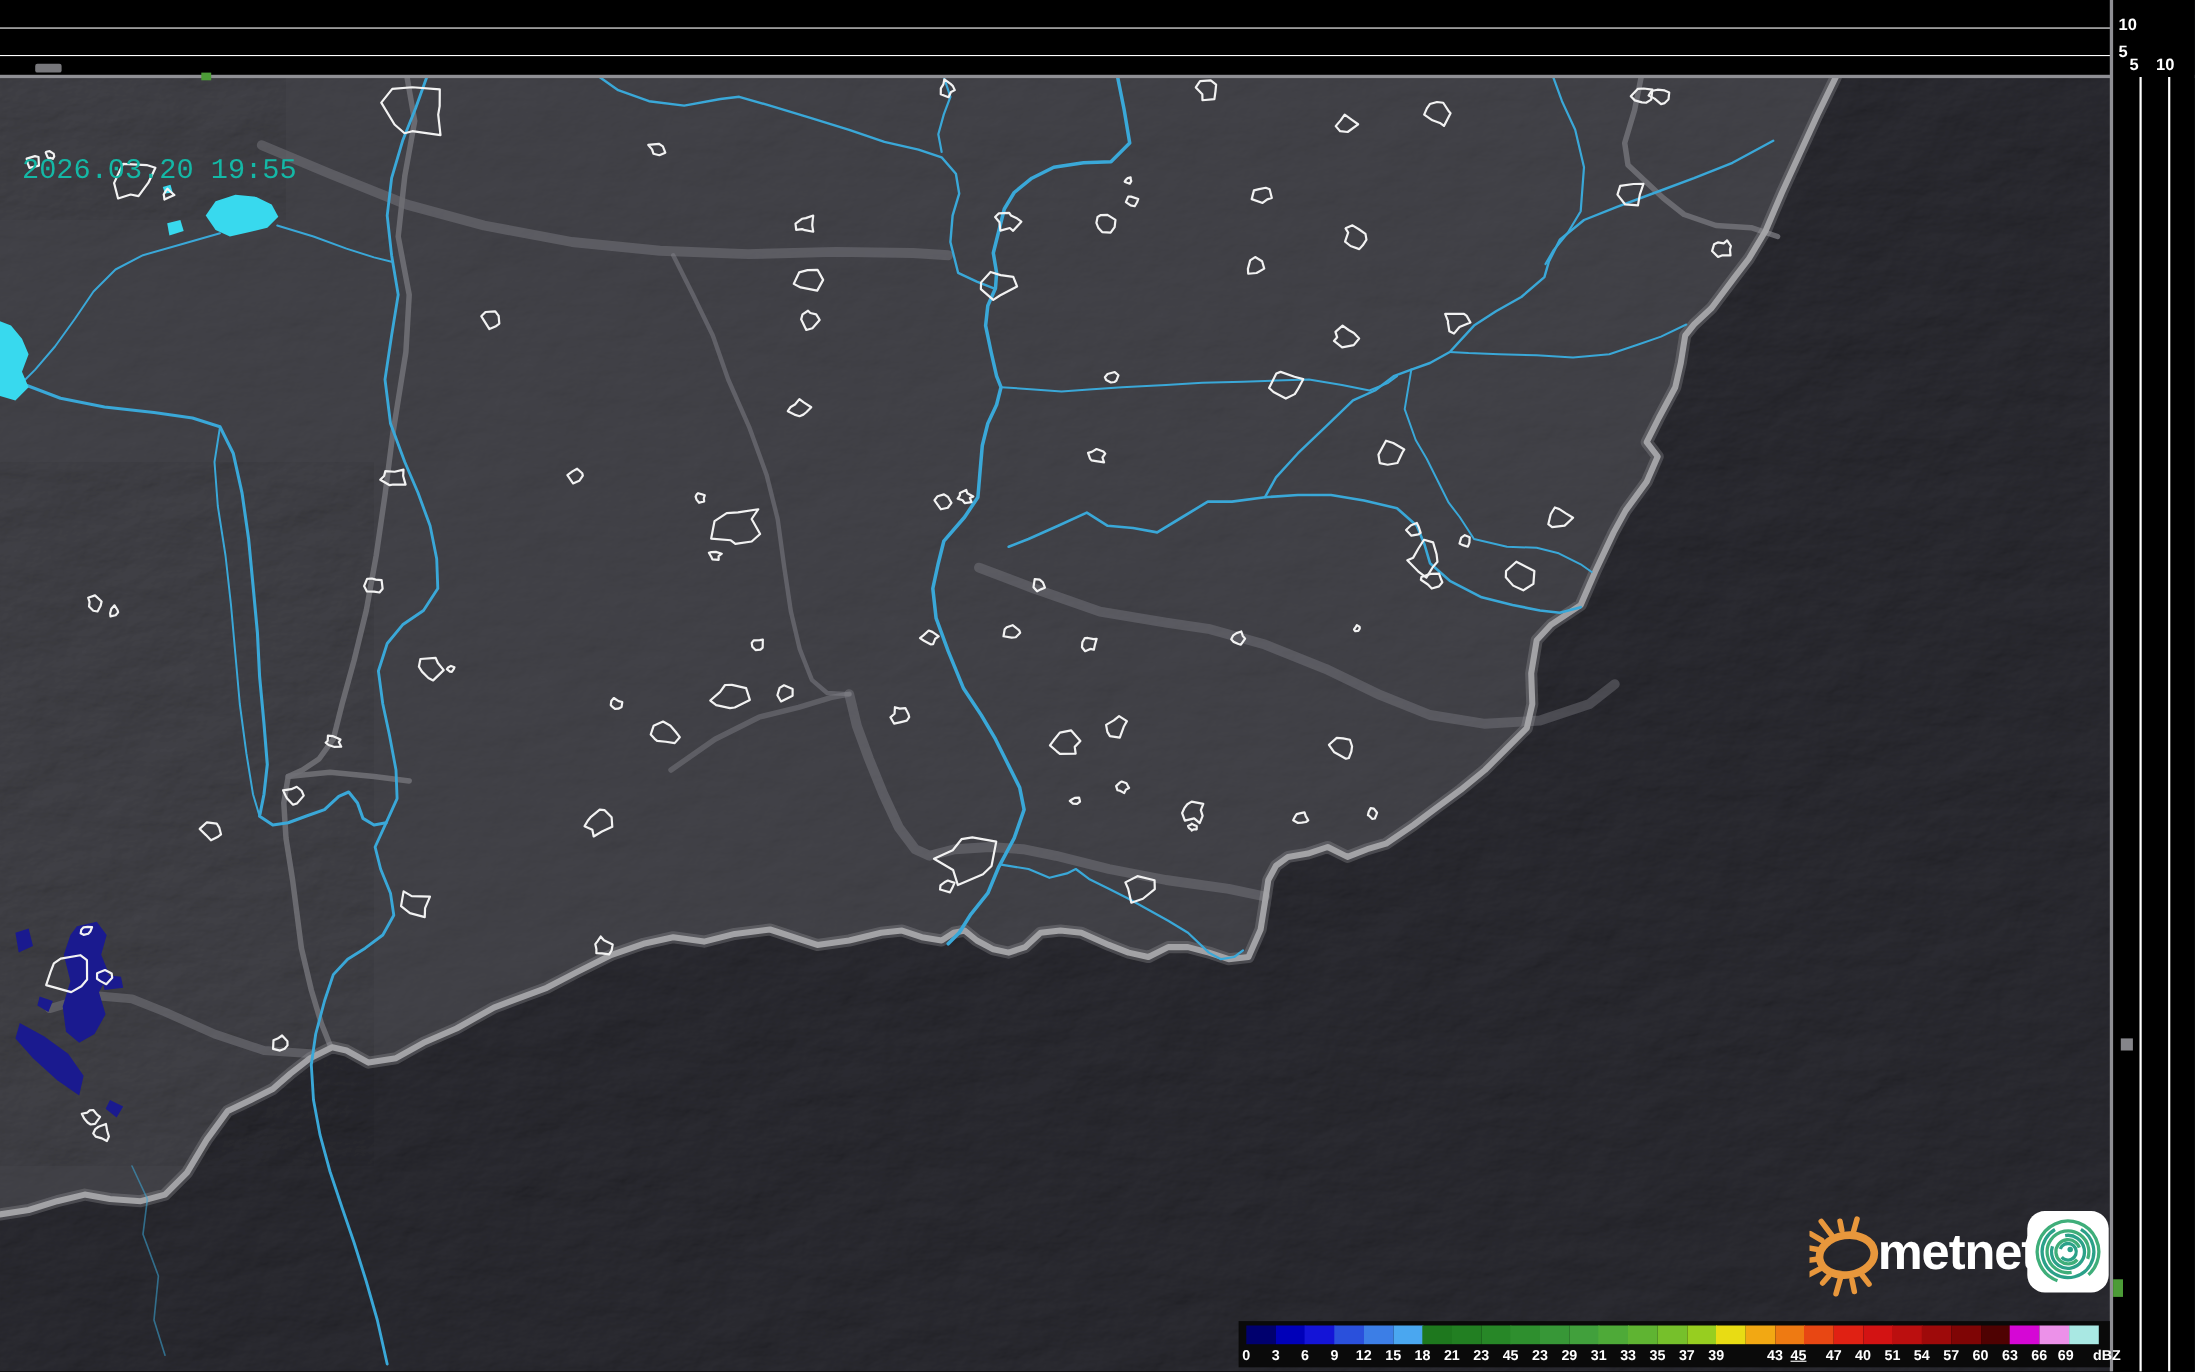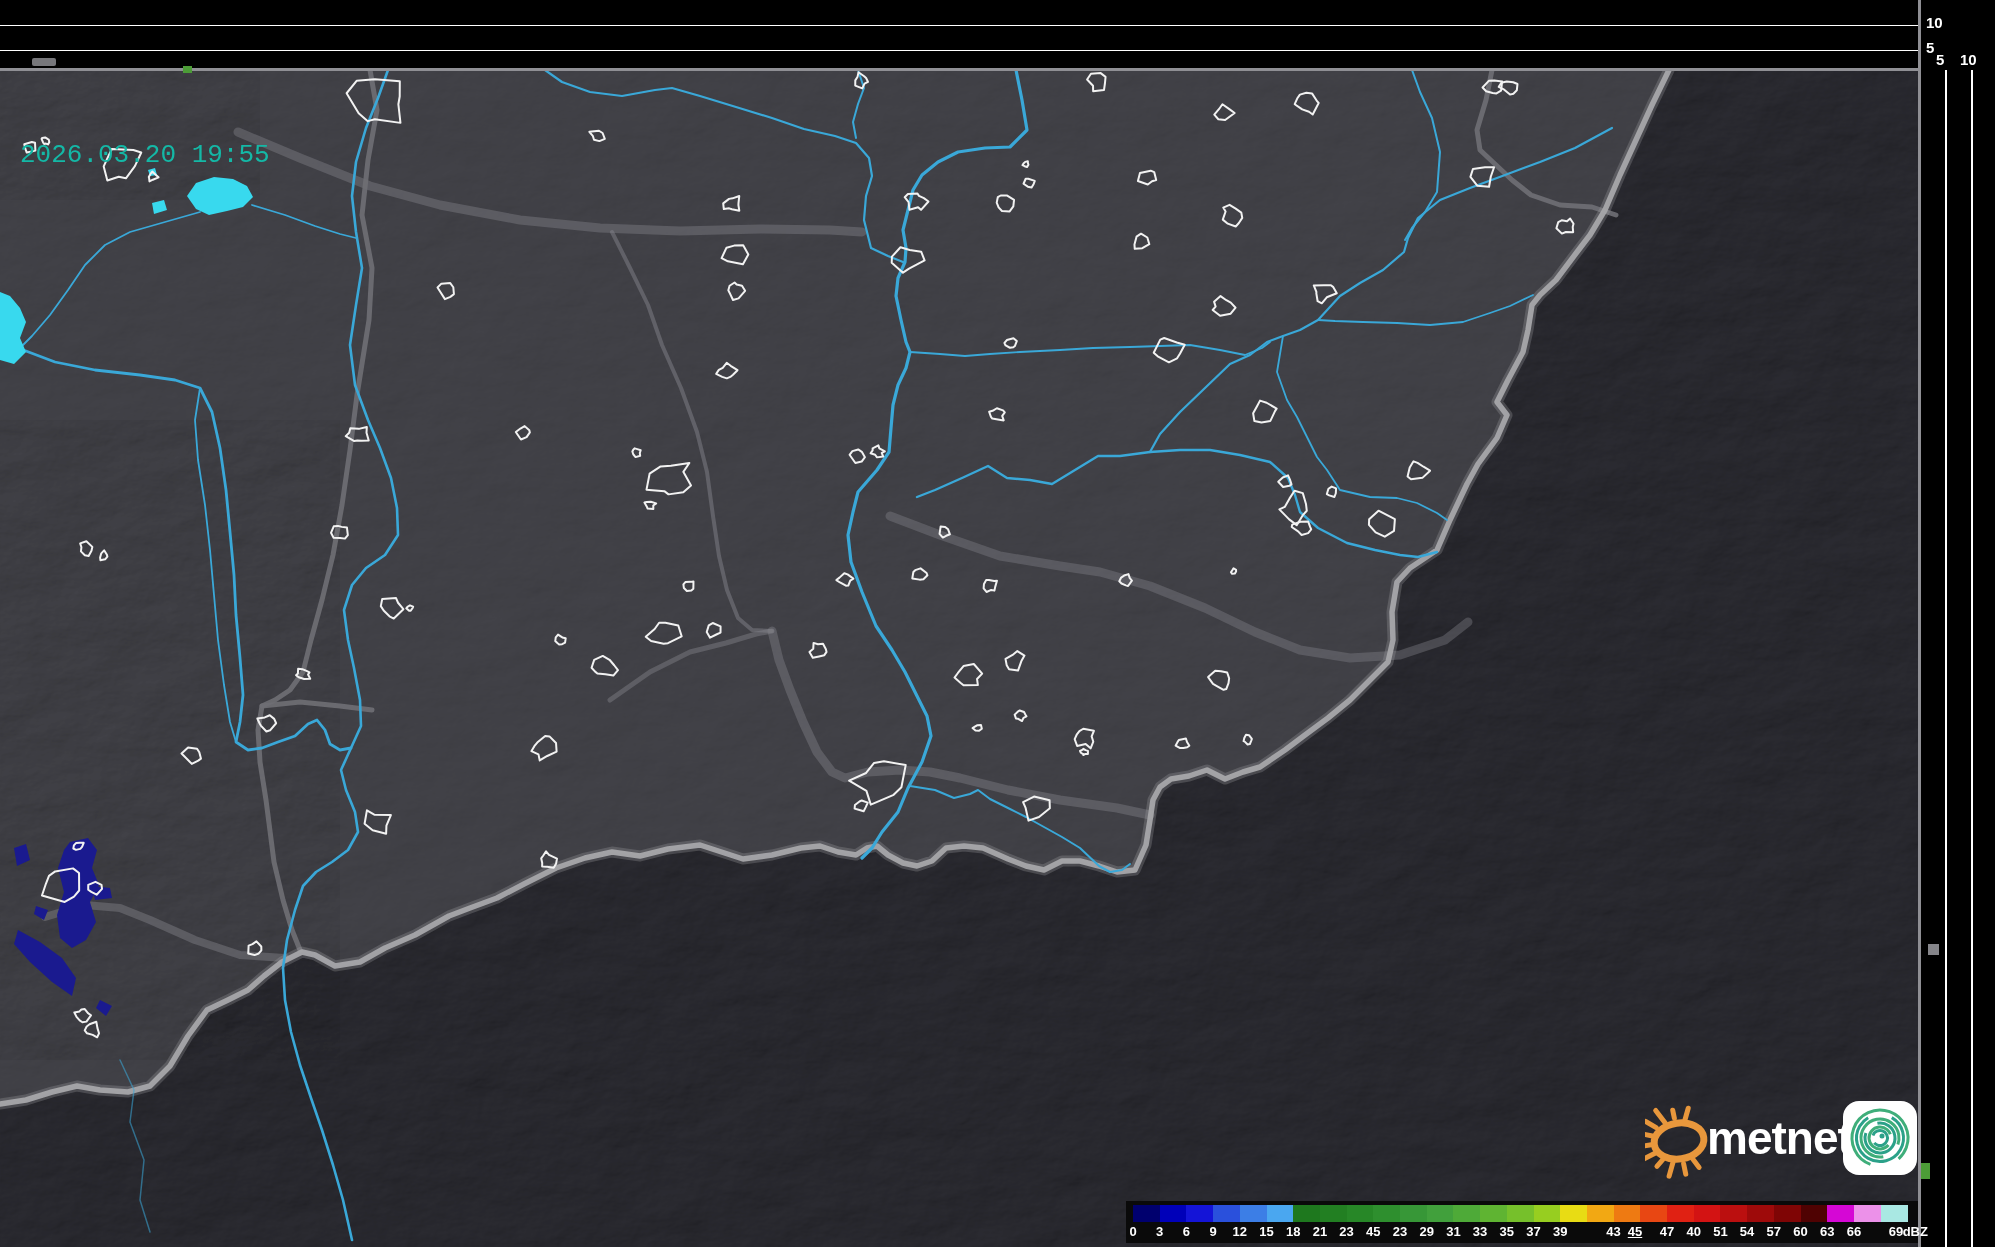--- a/index.html
+++ b/index.html
@@ -260,21 +260,21 @@
       <div class="cb-label" style="left: 621.1px;">54</div>
       <div class="cb-cell" style="left: 647.8px; width: 27.2px; background: rgb(127, 5, 5);"></div>
       <div class="cb-label" style="left: 647.8px;">57</div>
       <div class="cb-cell" style="left: 674.5px; width: 27.2px; background: rgb(79, 2, 2);"></div>
       <div class="cb-label" style="left: 674.5px;">60</div>
       <div class="cb-cell" style="left: 701.2px; width: 27.2px; background: rgb(213, 7, 213);"></div>
       <div class="cb-label" style="left: 701.2px;">63</div>
       <div class="cb-cell" style="left: 727.9px; width: 27.2px; background: rgb(236, 145, 233);"></div>
       <div class="cb-label" style="left: 727.9px;">66</div>
       <div class="cb-cell" style="left: 754.6px; width: 27.2px; background: rgb(169, 232, 227);"></div>
-      <div class="cb-label" style="left: 770px;">69</div>
+      <div class="cb-label" style="left: 752px;">69</div>
       <div class="cb-label" style="left: 789.3px;">dBZ</div>
     </div>
 
   <div id="logo" class="abs">
     <svg class="abs" style="left:0;top:0;" width="282" height="96" id="sunSvg">
         <ellipse cx="34" cy="48" rx="25" ry="18" fill="none" stroke="#e8973c" stroke-width="7" transform="rotate(-8 34 48)"></ellipse>
         <line x1="47.77790087006333" y1="66.080385410055" x2="54.13693204086179" y2="74.42517867623422" stroke="#e8973c" stroke-width="5" stroke-linecap="round"></line>
         <line x1="38.62133296409898" y1="70.64511741129483" x2="40.76695184028779" y2="81.1589219236817" stroke="#e8973c" stroke-width="5" stroke-linecap="round"></line>
         <line x1="28.151272587059516" y1="68.77356978122121" x2="24.102153608869948" y2="83.15527193745129" stroke="#e8973c" stroke-width="5" stroke-linecap="round"></line>
         <line x1="17.740317240093688" y1="66.69209230146109" x2="11.93328768298429" y2="73.36783955198291" stroke="#e8973c" stroke-width="5" stroke-linecap="round"></line>

